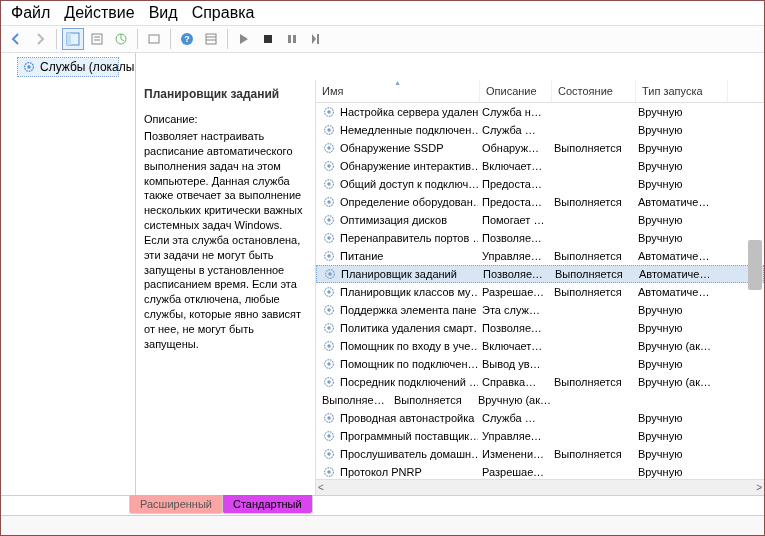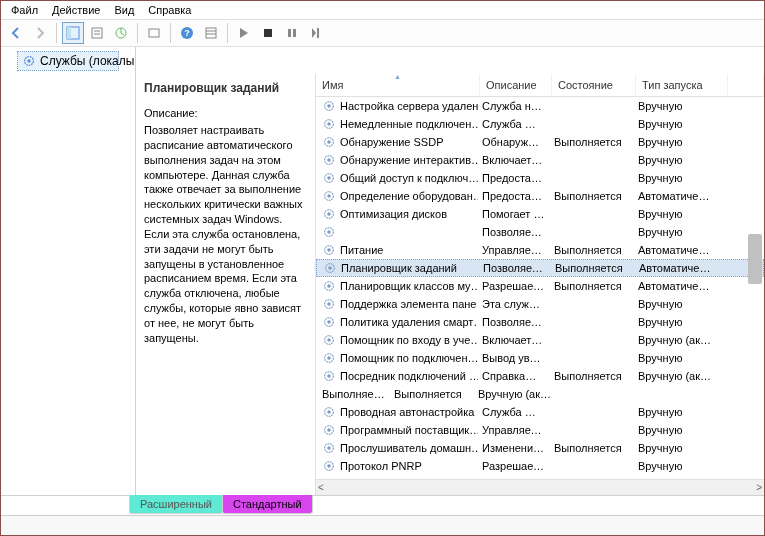--- a/index.html
+++ b/index.html
@@ -1,17 +1,17 @@
 <!DOCTYPE html>
 <html><head>
 <meta charset="utf-8">
 <style>
 * { box-sizing: border-box; margin: 0; padding: 0; }
 body { font-family: "Segoe UI", Tahoma, sans-serif; font-size: 12px; background: #fff; width: 765px; height: 536px; overflow: hidden; display: flex; flex-direction: column; border: 1px solid #8b4c4c; }
-.menubar { display: flex; gap: 14px; padding: 3px 10px; background: #fff; font-size: 11px; }
+.menubar { display: flex; gap: 14px; padding: 3px 10px; background: #fff; font-size: 16px; }
 .menubar span { cursor: default; }
 .toolbar { display: flex; align-items: center; gap: 2px; padding: 2px 4px; border-top: 1px solid #e0e0e0; border-bottom: 1px solid #e0e0e0; background: #fcfcfc; height: 28px; }
 .toolbar .sep { width: 1px; height: 20px; background: #d0d0d0; margin: 0 3px; }
 .tbtn { width: 22px; height: 22px; display: flex; align-items: center; justify-content: center; border: 1px solid transparent; }
 .tbtn.active { border: 1px solid #7da2ce; background: #e5f1fb; }
 .content { flex: 1; display: flex; overflow: hidden; }
 .tree { width: 135px; border-right: 1px solid #d0d0d0; padding: 4px 16px; overflow: hidden; }
 .tree-item { display: flex; align-items: center; gap: 4px; padding: 2px 4px; white-space: nowrap; background: #e5f1fb; border: 1px dotted #7da2ce; }
 .main { flex: 1; display: flex; flex-direction: column; overflow: hidden; }
 .header-bar { background: #fff; border-bottom: 1px solid #e8e8e8; padding: 6px 10px; display: flex; align-items: center; gap: 8px; font-size: 15px; color: #555; }
@@ -27,21 +27,21 @@
 .row { display: flex; align-items: center; height: 18px; padding: 0 2px; white-space: nowrap; }
 .row.selected { background: #d8e6f3; border: 1px dotted #7aa5d6; }
 .cell { overflow: hidden; text-overflow: ellipsis; padding: 0 4px; }
 .c-name { width: 160px; display: flex; align-items: center; gap: 4px; }
 .c-desc { width: 72px; }
 .c-state { width: 84px; }
 .c-startup { width: 92px; }
 .svc-icon { width: 14px; height: 14px; flex-shrink: 0; }
 .tabs { display: flex; border-top: 1px solid #d0d0d0; background: #fff; font-size: 11px; padding-left: 128px; }
 .tab { padding: 3px 10px; border: 1px solid #d0d0d0; border-top: none; background: #d946ef; position: relative; top: -1px; border-radius: 0 0 3px 3px; margin-right: -1px; }
-.tab.inactive { background: #5eead4; color: #555; }
+.tab.inactive { background: #fca5a5; color: #555; }
 .status { height: 20px; border-top: 1px solid #d0d0d0; background: #f8f8f8; }
 .hscroll { height: 16px; border-top: 1px solid #e0e0e0; display:flex; justify-content: space-between; background:#f0f0f0; font-size:10px; color:#666; padding:0 2px; align-items:center;}
 .vscroll-thumb { position:absolute; right:2px; top:160px; width:14px; height:50px; background:#c0c0c0; border-radius:2px;}
 svg { display:block; }
 </style>
 </head>
 <body>
 
 <div class="menubar">
   <span>Файл</span>
@@ -238,20 +238,21 @@
               <div class="cell c-desc">Помогает …</div>
               <div class="cell c-state"></div>
               <div class="cell c-startup">Вручную</div>
             </div>
             <div class="row">
               <div class="cell c-name">
                 <svg class="svc-icon" viewBox="0 0 16 16">
                   <circle cx="8" cy="8" r="5" fill="none" stroke="#7a9cc6" stroke-width="1.3" stroke-dasharray="2,1"></circle>
                   <circle cx="8" cy="8" r="2" fill="#7a9cc6"></circle>
                 </svg>
+                <span>Перенаправитель портов …</span>
               </div>
               <div class="cell c-desc">Позволяет…</div>
               <div class="cell c-state"></div>
               <div class="cell c-startup">Вручную</div>
             </div>
             <div class="row">
               <div class="cell c-name">
                 <svg class="svc-icon" viewBox="0 0 16 16">
                   <circle cx="8" cy="8" r="5" fill="none" stroke="#7a9cc6" stroke-width="1.3" stroke-dasharray="2,1"></circle>
                   <circle cx="8" cy="8" r="2" fill="#7a9cc6"></circle>

